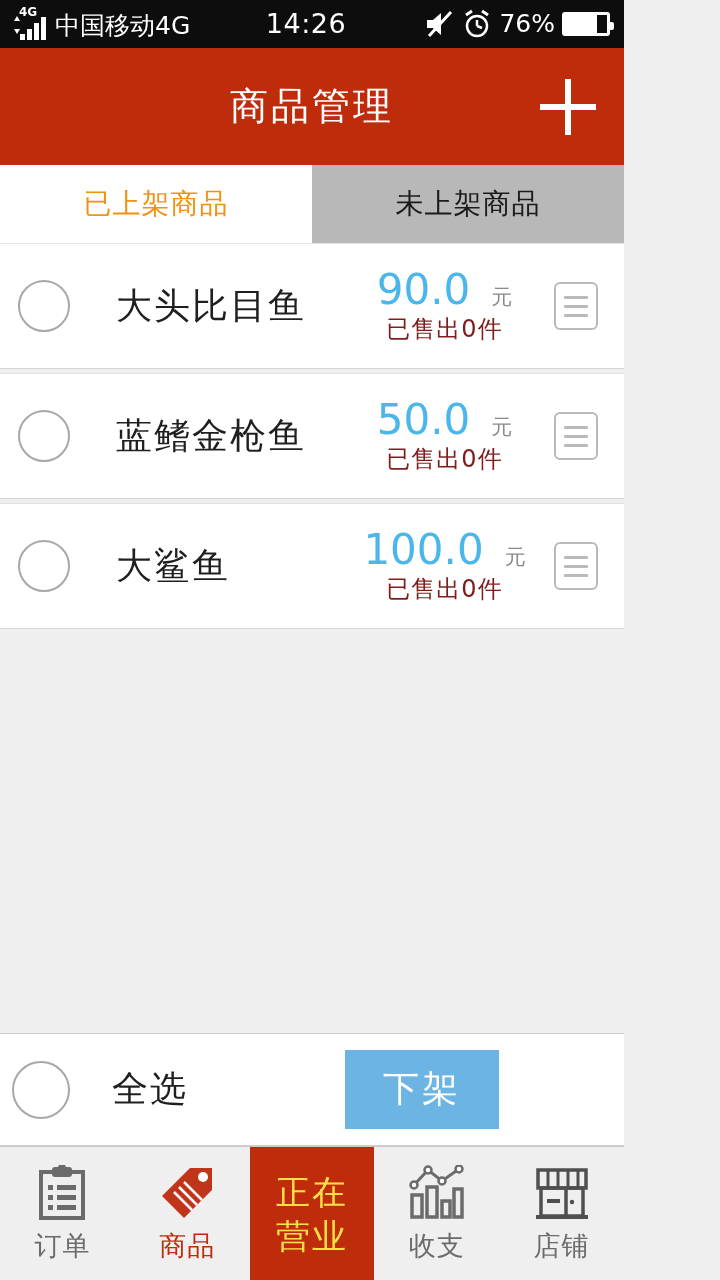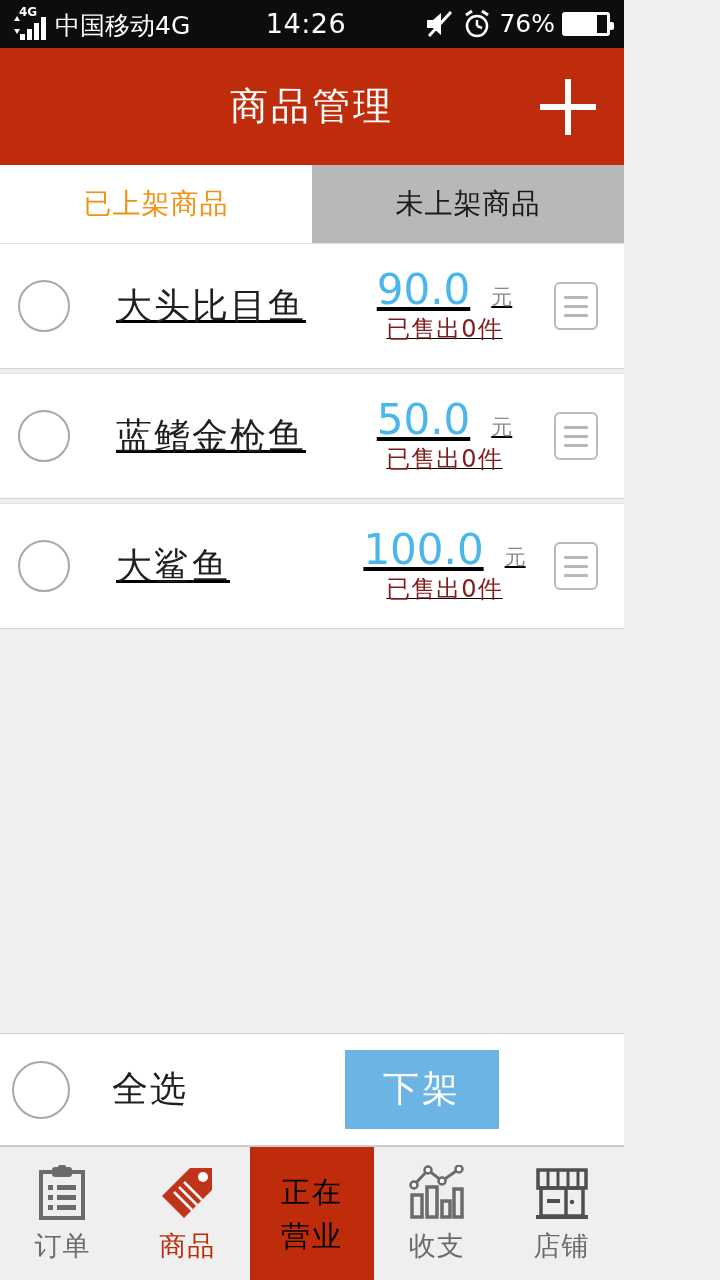--- a/index.html
+++ b/index.html
@@ -61,21 +61,20 @@
   .tab.active { background:#ffffff; color:#f19213; }
   .tab.inactive { background:#b8b8b8; color:#1a1a1a; }
 
   
   .list { background:#efefef; flex:1 1 auto; overflow:hidden; }
   .row {
     background:#fff; height:126px; margin-bottom:4px;
     display:flex; align-items:center; padding:0 0 0 18px;
     border-top:1px solid #e3e3e3; border-bottom:1px solid #d6d6d6;
     position:relative;
-    text-decoration:underline;
   }
   .radio {
     width:52px; height:52px; border-radius:50%;
     border:2px solid #a8a8a8; background:#fff; flex:0 0 52px; cursor:pointer;
   }
   .row .name {
     font-size:36px; color:#1f1f1f; margin-left:46px; letter-spacing:2px;
     flex:1 1 auto;
   }
   .price-block { text-align:center; min-width:175px; padding-right:8px; }
@@ -111,21 +110,21 @@
   .navbar { flex:0 0 134px; background:#efefef; display:flex; border-top:1px solid #c9c9c9; }
   .nav-item {
     flex:1; display:flex; flex-direction:column; align-items:center; justify-content:center;
     gap:6px; cursor:pointer; position:relative;
   }
   .nav-item .label { font-size:27px; color:#6b6b6b; letter-spacing:1px; }
   .nav-item.active .label { color:#bf2c0c; }
   .nav-item.biz {
     background:#bf2c0c; justify-content:center; gap:0;
   }
-  .nav-item.biz .label { color:#000000; font-size:29px; line-height:44px; letter-spacing:2px; text-align:center; }
+  .nav-item.biz .label { color:#fde047; font-size:34px; line-height:44px; letter-spacing:2px; text-align:center; }
   .nav-icon { width:58px; height:58px; display:flex; align-items:center; justify-content:center; }
   .nav-icon svg { display:block; }
 </style>
 </head>
 <body>
 
 <div class="phone">
 
   <div class="statusbar">
     <div class="sb-left">

